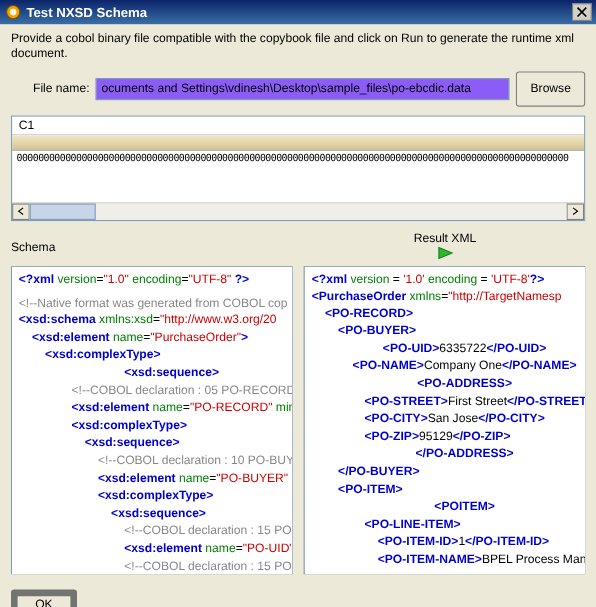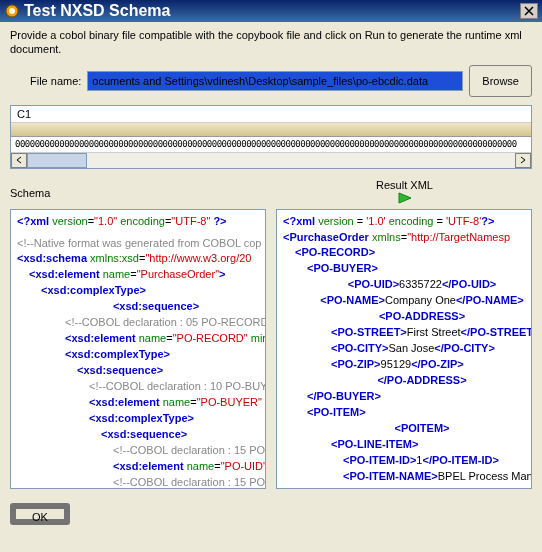--- a/index.html
+++ b/index.html
@@ -1,27 +1,27 @@
 <!DOCTYPE html>
 <html><head>
 <meta charset="utf-8">
 <style>
 * { box-sizing: border-box; margin: 0; padding: 0; }
 body { font-family: Tahoma, Arial, sans-serif; font-size: 11px; background: #ece9d8; width: 542px; height: 552px; overflow: hidden; }
 .titlebar { background: linear-gradient(to bottom, #0a246a, #3a6ea5); color: #fff; height: 22px; display: flex; align-items: center; padding: 0 4px; }
 .titlebar .icon { width: 16px; height: 16px; margin-right: 4px; display: flex; align-items: center; justify-content: center; }
-.titlebar .title { flex: 1; font-weight: bold; font-size: 16px; }
+.titlebar .title { flex: 1; font-weight: bold; font-size: 12px; }
 .titlebar .close { width: 18px; height: 16px; background: #d4d0c8; border: 1px solid #808080; display: flex; align-items: center; justify-content: center; cursor: pointer; }
 .content { padding: 6px 10px; }
 .instr { font-size: 11px; color: #000; margin-bottom: 8px; line-height: 1.3; }
 .file-row { display: flex; align-items: center; gap: 6px; margin-bottom: 8px; padding-left: 20px; }
 .file-row label { white-space: nowrap; }
-.file-row input { flex: 1; border: 1px solid #7f9db9; padding: 2px 4px; font-size: 11px; background: #1d4ed8; height: 20px; }
+.file-row input { flex: 1; border: 1px solid #7f9db9; padding: 2px 4px; font-size: 11px; background: #8b5cf6; height: 20px; }
 .btn { background: #ece9d8; border: 1px solid #808080; border-radius: 3px; padding: 2px 12px; font-size: 11px; cursor: pointer; height: 32px; }
-.hex-box { border: 1px solid #7f9db9; background: #fff; margin: 4px 0 8px 0; height: 64px; position: relative; overflow: hidden; }
+.hex-box { border: 1px solid #7f9db9; background: #fff; margin: 4px 0 8px 0; height: 96px; position: relative; overflow: hidden; }
 .hex-head { padding: 2px 6px; font-size: 11px; border-bottom: 1px solid #ccc; }
 .hex-ruler { height: 14px; background: linear-gradient(to bottom, #f0e7ca, #d4c48c); border-bottom: 1px solid #999; }
 .hex-data { font-family: monospace; font-size: 9px; padding: 2px 4px; white-space: nowrap; overflow: hidden; letter-spacing: -0.5px; }
 .hex-scroll { position: absolute; bottom: 0; left: 0; right: 0; height: 16px; display: flex; background: #ece9d8; border-top: 1px solid #ccc; }
 .hex-scroll .arrow { width: 16px; background: #ece9d8; border: 1px solid #808080; display: flex; align-items: center; justify-content: center; cursor: pointer; }
 .hex-scroll .track { flex: 1; background: #efefe7; position: relative; }
 .hex-scroll .thumb { position: absolute; left: 0; top: 0; bottom: 0; width: 60px; background: #c8d4e8; border: 1px solid #7f9db9; }
 .panels-header { display: flex; margin-top: 4px; }
 .panel-label { flex: 1; font-size: 11px; padding: 2px 0; display: flex; align-items: center; }
 .panel-label.right { justify-content: space-between; padding-left: 12px; flex-direction: column; }

